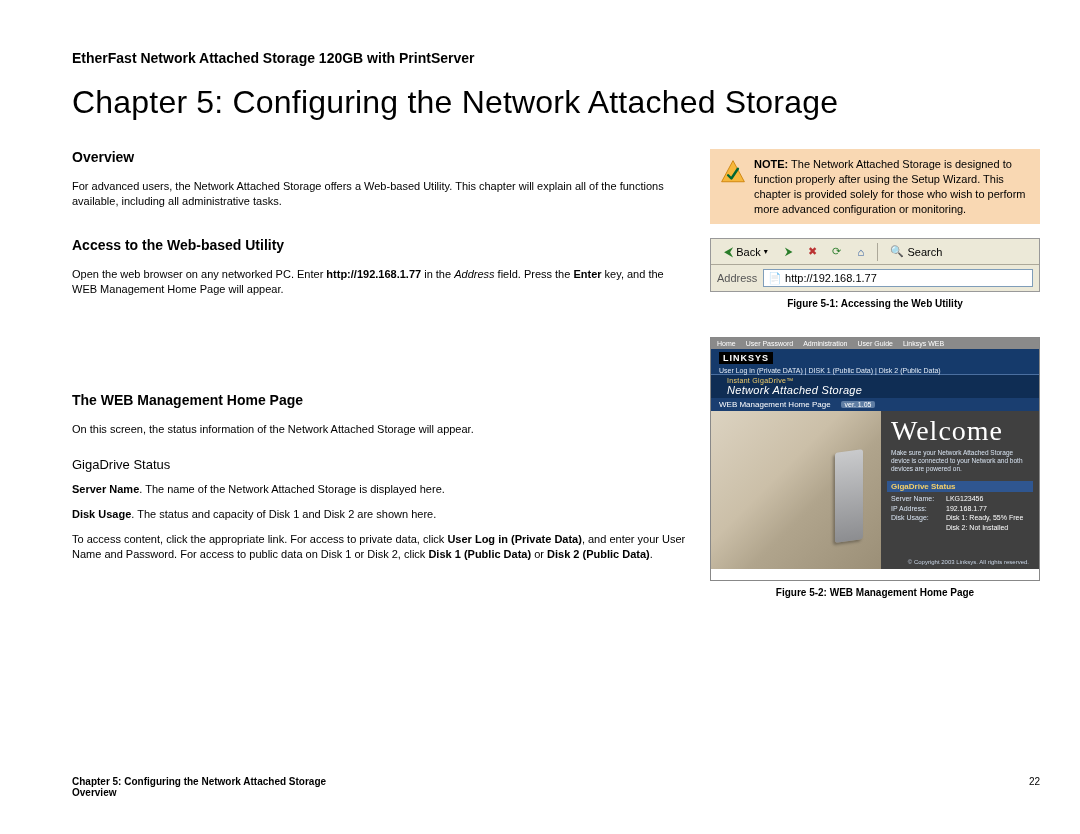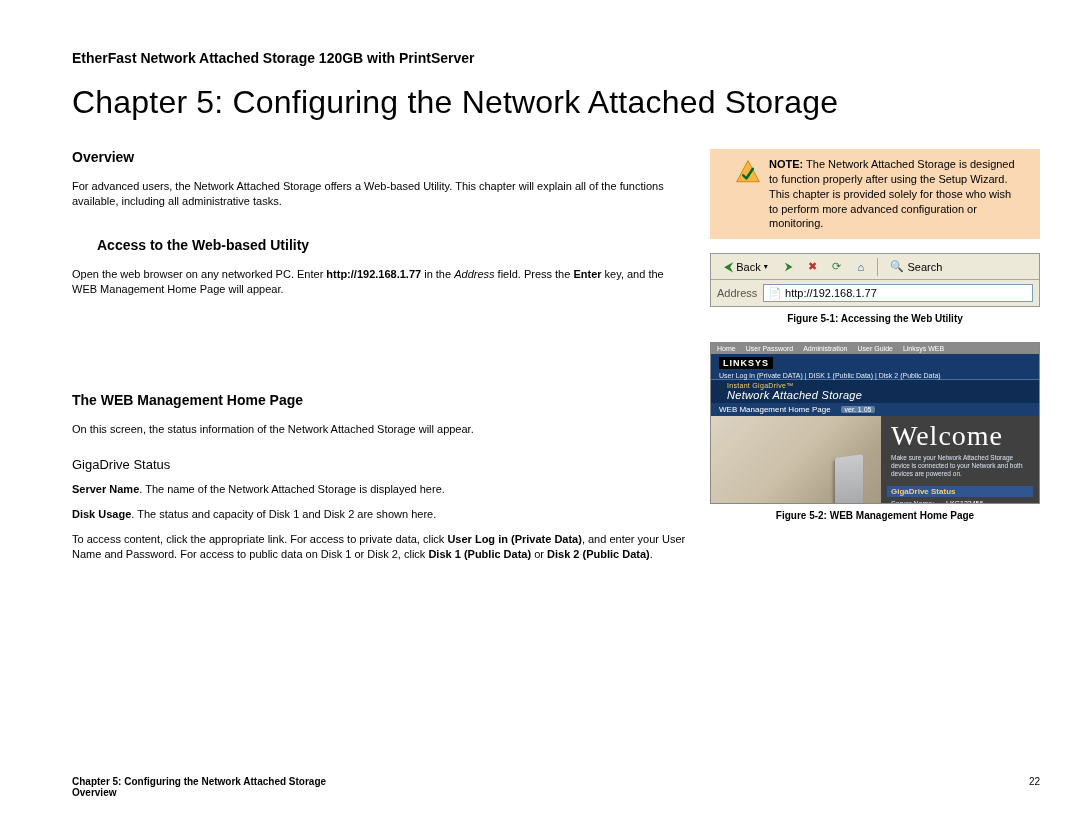--- a/index.html
+++ b/index.html
@@ -31,38 +31,38 @@
     gap: 22px;
   }
   .left-col { flex: 1 1 auto; width: 590px; }
   .right-col { flex: 0 0 330px; }
   .h2 {
     font-size: 14px;
     font-weight: bold;
     margin-bottom: 14px;
     margin-top: 0;
   }
-  .h2.spaced { margin-top: 28px; margin-left: 25px; }
+  .h2.spaced { margin-top: 28px; }
   .h3 {
     font-size: 13px;
     font-weight: normal;
     margin-top: 20px;
     margin-bottom: 10px;
   }
   p.body {
     font-size: 11px;
     line-height: 1.35;
     margin-bottom: 10px;
   }
   .bold { font-weight: bold; }
   .italic { font-style: italic; }
   
   .note-box {
     background: #f9d8b3;
-    padding: 8px 25px;
+    padding: 8px 10px;
     font-size: 11px;
     line-height: 1.35;
     display: flex;
     gap: 8px;
     align-items: flex-start;
   }
   .note-icon {
     flex: 0 0 26px;
     height: 26px;
     margin-top: 2px;
@@ -116,24 +116,24 @@
     display:flex; align-items:center;
   }
   .fig-caption {
     font-size: 10px;
     font-weight: bold;
     text-align: center;
     margin-top: 6px;
   }
   
   .webmgmt {
-    margin-top: 18px;
+    margin-top: 28px;
     border: 1px solid #888;
     background: #fff;
-    height: 162px;
+    height: 244px;
     position: relative;
     overflow: hidden;
     font-size: 8px;
   }
   .wm-top {
     background: #8a8a8a;
     color: #fff;
     padding: 2px 6px;
     display:flex; gap:10px;
     font-size:7px;

